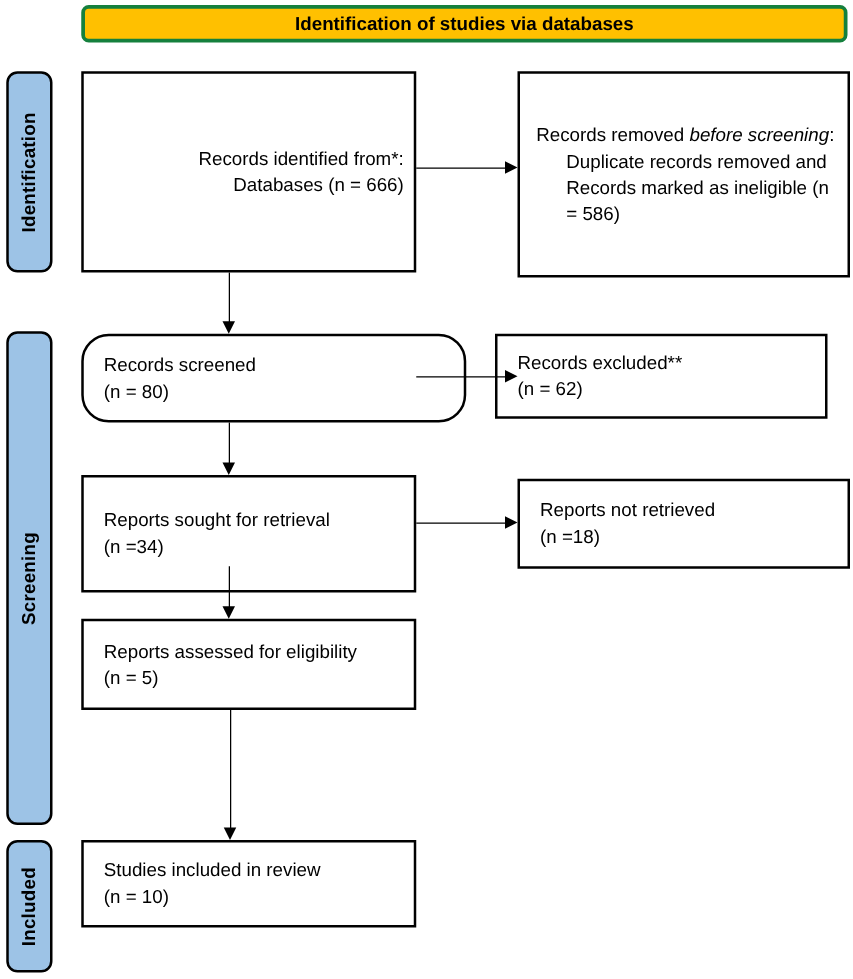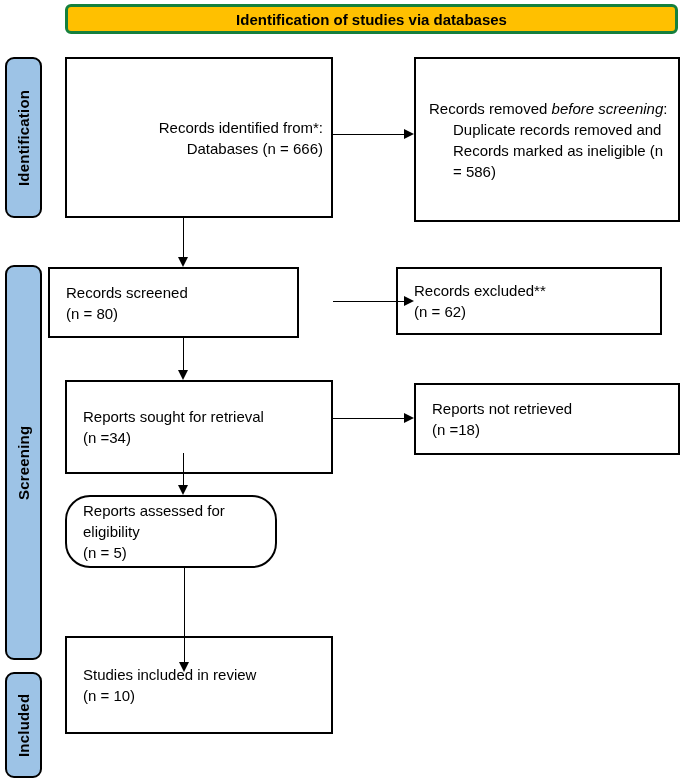--- a/index.html
+++ b/index.html
@@ -29,26 +29,26 @@
   .side-included{top:672px;height:106px;}
   .fbox{
     position:absolute;background:#fff;
     box-sizing:border-box;border:2px solid #000;
     display:flex;flex-direction:column;justify-content:center;
     font-size:15px;line-height:21px;
     padding-left:16px;padding-right:8px;
   }
   .box-identified{left:65px;top:57px;width:268px;height:161px;text-align:right;}
   .box-removed{left:414px;top:57px;width:266px;height:165px;padding-left:13px;}
-  .box-screened{left:48px;top:267px;width:251px;height:71px;}
+  .box-screened{left:65px;top:267px;width:308px;height:71px;border-radius:22px;}
   .box-excluded{left:396px;top:267px;width:266px;height:68px;}
   .box-sought{left:65px;top:380px;width:268px;height:94px;}
   .box-notretrieved{left:414px;top:383px;width:266px;height:72px;}
-  .box-assessed{left:65px;top:495px;width:212px;height:73px;border-radius:25px;}
-  .box-included{left:65px;top:636px;width:268px;height:98px;}
+  .box-assessed{left:65px;top:495px;width:268px;height:73px;}
+  .box-included{left:65px;top:672px;width:268px;height:70px;}
   .indent{margin-left:24px;}
   .hline{position:absolute;height:1px;background:#000;}
   .vline{position:absolute;width:1px;background:#000;}
   .arrow-right{
     position:absolute;width:0;height:0;
     border-top:5px solid transparent;border-bottom:5px solid transparent;
     border-left:10px solid #000;
   }
   .arrow-down{
     position:absolute;width:0;height:0;

